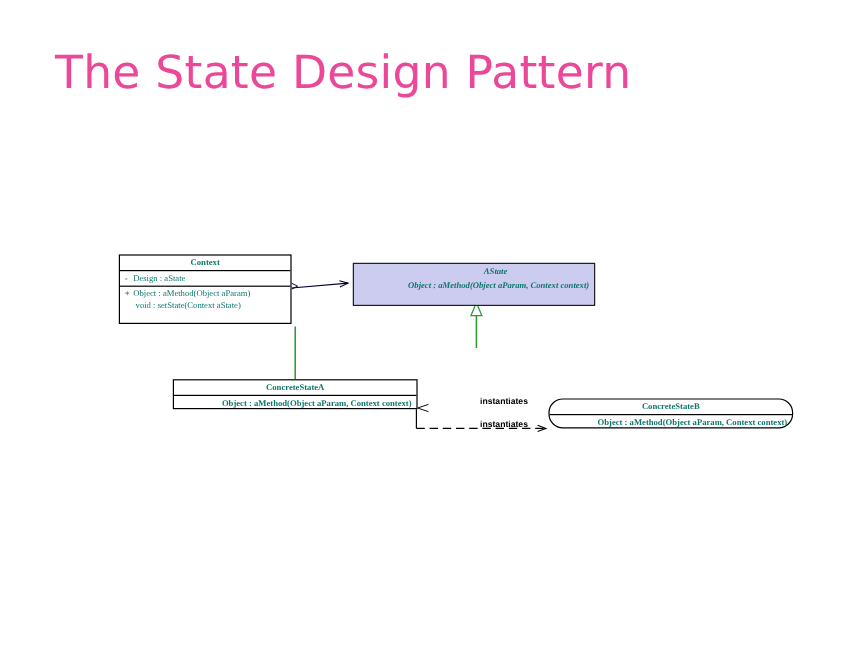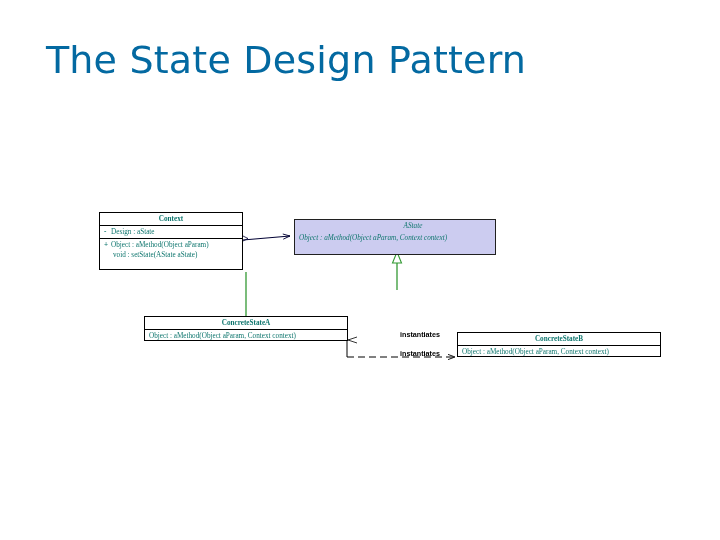--- a/index.html
+++ b/index.html
@@ -19,21 +19,21 @@
   
   #title {
     position: absolute;
     left: 0;
     top: 40px;
     width: 572px;
     text-align: center;
     font-family: "DejaVu Sans", sans-serif;
     font-size: 38px;
     font-weight: 400;
-    color: #0369a1;
+    color: #ec4899;
     letter-spacing: 0.2px;
     line-height: 1.1;
   }
 
   
   #diagram {
     position: absolute;
     left: 0;
     top: 0;
     width: 720px;
@@ -71,21 +71,21 @@
   .compartment.name-row {
     text-align: center;
     font-weight: bold;
     border-bottom: 1px solid #000000;
     padding-top: 1px;
     padding-bottom: 1px;
   }
   .abstract-box .compartment.name-row {
     font-style: italic;
     border-bottom: none;
-    font-weight: normal;
+    font-weight: bold;
     padding-left: 40px;
   }
   .compartment.attr-row {
     border-bottom: 1px solid #000000;
     text-align: left;
   }
   .compartment.ops-row {
     border-bottom: none;
     text-align: left;
   }
@@ -100,22 +100,23 @@
   .vis {
     font-weight: bold;
     display: inline-block;
     width: 7px;
   }
   .indent {
     display: inline-block;
     width: 9px;
   }
   .centered-line {
-    text-align: left;
+    text-align: right;
     display: block;
+    font-weight: bold;
   }
 
   
   .edge-label {
     position: absolute;
     font-family: Liberation Sans, sans-serif;
     font-size: 7.2px;
     font-weight: bold;
     color: #000000;
     white-space: nowrap;
@@ -167,40 +168,40 @@
       <div class="compartment attr-row">
         <span class="member-line">
           <span class="vis">-</span><span>Design : aState</span>
         </span>
       </div>
       <div class="compartment ops-row">
         <span class="member-line">
           <span class="vis">+</span><span>Object : aMethod(Object aParam)</span>
         </span>
         <span class="member-line">
-          <span class="indent"></span><span>void : setState(AState aState)</span>
+          <span class="indent"></span><span>void : setState(Context aState)</span>
         </span>
       </div>
     </div>
 
     <div class="uml-box abstract-box" style="left:294px; top:219px; width:202px; height:36px;">
       <div class="compartment name-row">AState</div>
       <div class="compartment ops-row">
         <span class="centered-line">Object : aMethod(Object aParam, Context context)</span>
       </div>
     </div>
 
     <div class="uml-box" style="left:144px; top:316px; width:204px; height:25px;">
       <div class="compartment name-row">ConcreteStateA</div>
       <div class="compartment ops-row">
         <span class="centered-line">Object : aMethod(Object aParam, Context context)</span>
       </div>
     </div>
 
-    <div class="uml-box" style="left:457px; top:332px; width:204px; height:25px;">
+    <div class="uml-box" style="left:457px; top:332px; width:204px; height:25px;border-radius:12px;">
       <div class="compartment name-row">ConcreteStateB</div>
       <div class="compartment ops-row">
         <span class="centered-line">Object : aMethod(Object aParam, Context context)</span>
       </div>
     </div>
 
     <div class="edge-label" style="left:400px; top:330px;">instantiates</div>
 
     <div class="edge-label" style="left:400px; top:349px;">instantiates</div>
 

